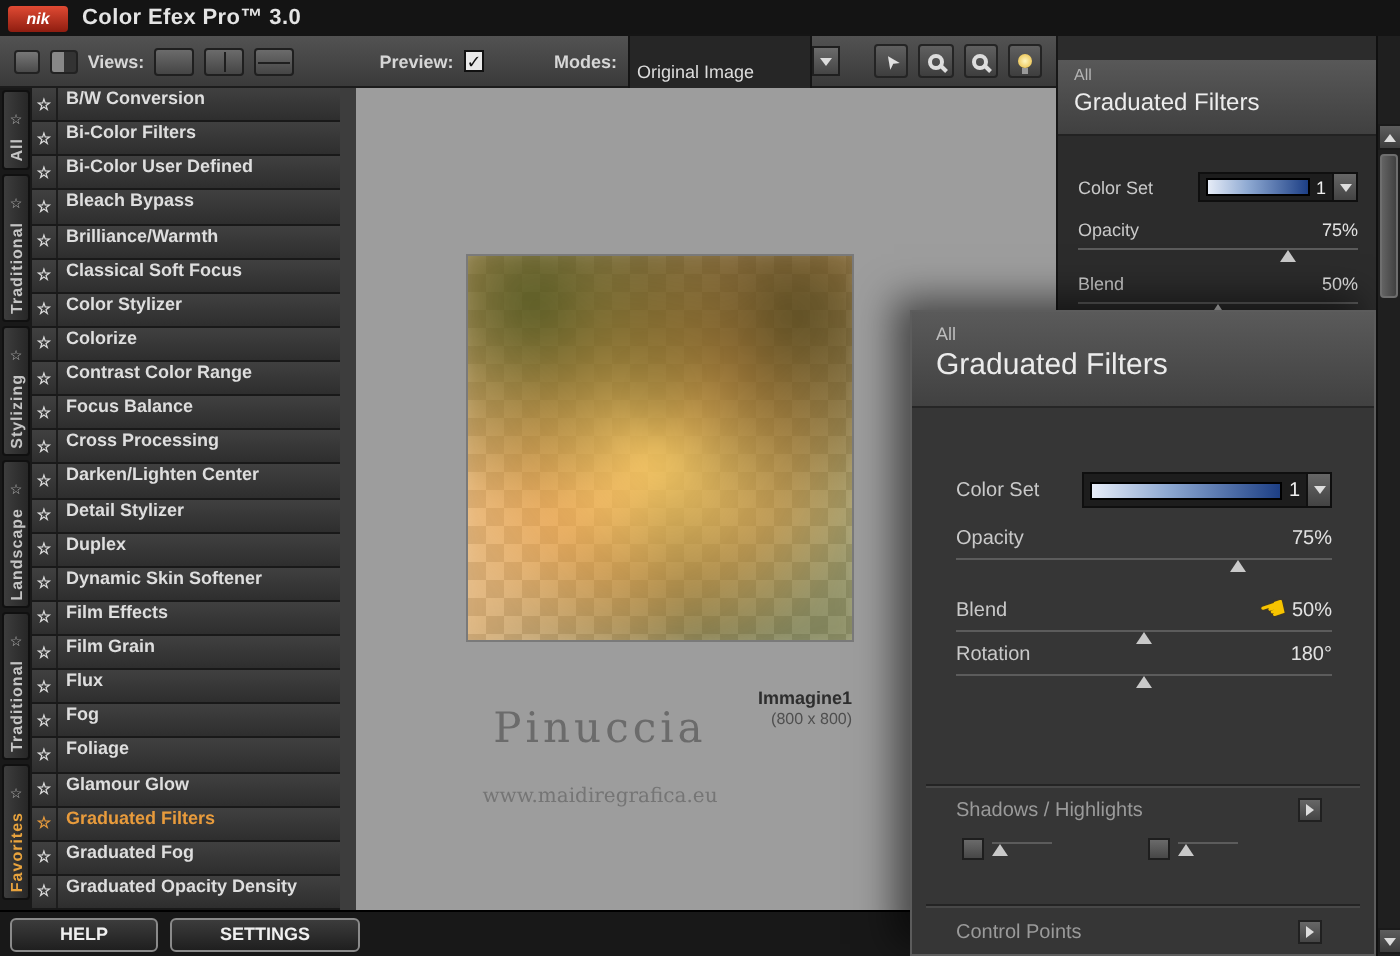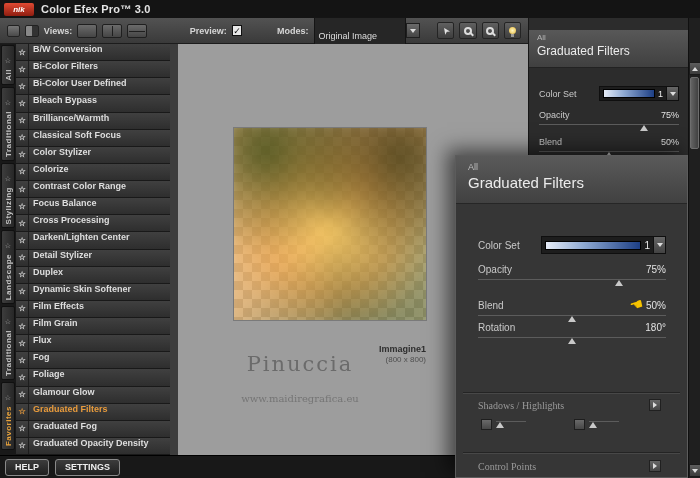--- a/index.html
+++ b/index.html
@@ -146,35 +146,35 @@
   .pp-title { font-size:15px; color:#ebebeb; margin-top:2px; }
   .pp-cs { position:absolute; left:22px; top:80px; width:188px; }
   .pp-cs .cslabel { font-size:10px; }
   .pp-cs .csdd { width:125px; height:18px; margin-left:auto; }
   .pp-cs .csval { font-size:10px; }
   .pp-ctls { position:absolute; left:22px; top:108px; width:188px; }
   .pp-ctls .ctl { height:29px; }
   .pp-ctls .ctl-label { font-size:10px; }
   .pp-ctls .ctl-value { font-size:10px; }
   .pdiv { position:absolute; left:7px; right:7px; height:1px; background:#242424; box-shadow:0 1px 0 #484848; }
-  .pp-secrow { position:absolute; left:22px; right:26px; display:flex; align-items:center;font-family:Liberation Serif, serif; }
+  .pp-secrow { position:absolute; left:22px; right:26px; display:flex; align-items:center; }
   .pp-seclabel { font-size:10px; color:#9a9a9a; flex:1 1 auto; }
   .secbtn { width:12px; height:12px; background:linear-gradient(#676767,#454545); border:1px solid #202020;
             display:flex; align-items:center; justify-content:center; }
   .tri-right { width:0; height:0; border-top:3px solid transparent; border-bottom:3px solid transparent;
                border-left:4px solid #ddd; }
   .miniwidgets { position:absolute; left:25px; top:263px; display:flex; gap:48px; }
   .miniw { display:flex; align-items:center; gap:4px; }
   .mbtn { width:11px; height:11px; background:linear-gradient(#6a6a6a,#474747); border:1px solid #1e1e1e; }
   .mtrack { position:relative; width:30px; height:7px; border-top:1px solid #5c5c5c; display:inline-block; }
 
   
   .footer { position:absolute; left:0; top:455px; width:528px; height:23px; background:#181818;
             border-top:1px solid #000; display:flex; align-items:center; gap:6px; padding:0 5px; }
-  .fbtn { height:17px; padding:0 9px; border:1px solid #8a8a8a; border-radius:3px;
+  .fbtn { height:17px; padding:0 24px; border:1px solid #8a8a8a; border-radius:3px;
           background:linear-gradient(#3c3c3c,#1f1f1f); color:#efefef; font-size:9px; font-weight:bold;
           display:flex; align-items:center; }
 </style>
 </head>
 <body>
 
 <div class="app">
 
   <div class="titlebar">
     <span class="logo">nik</span>

